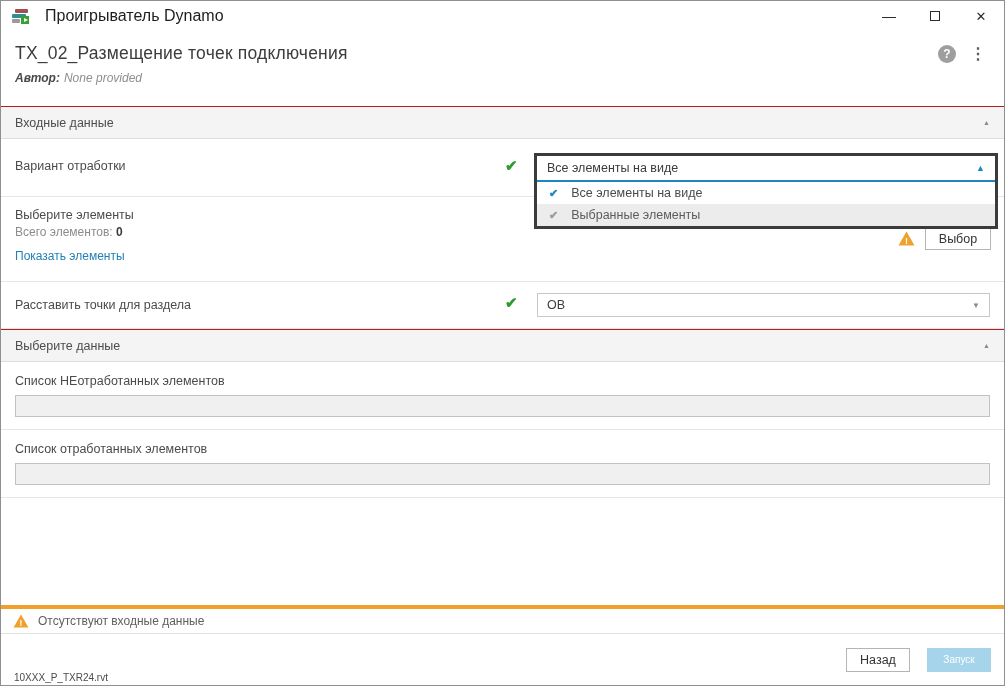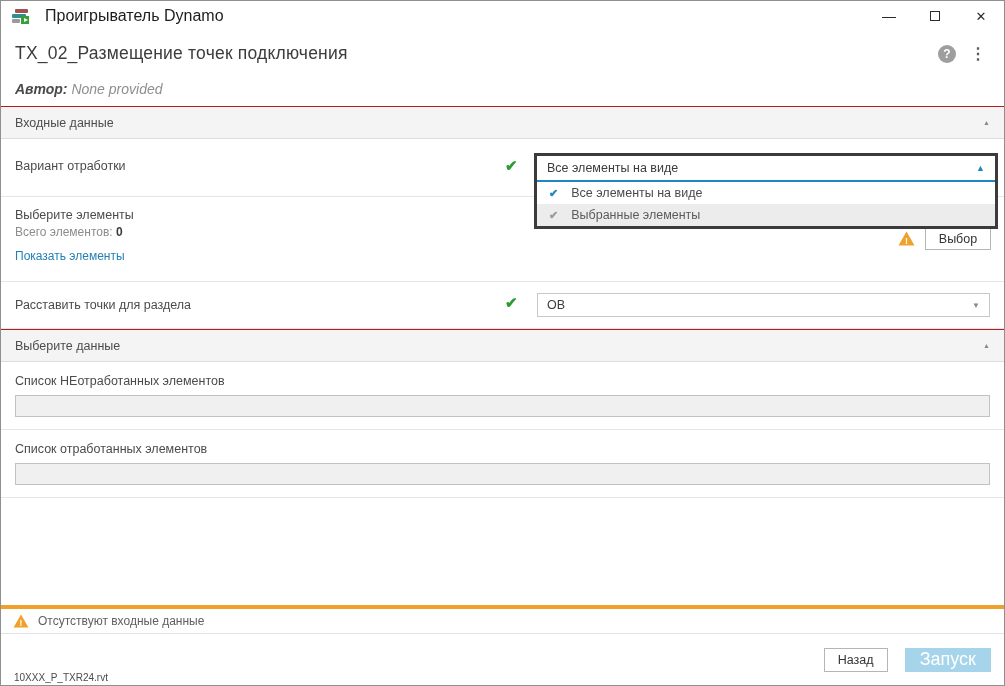--- a/index.html
+++ b/index.html
@@ -30,21 +30,21 @@
   .maximize-glyph { display:inline-block; width:10px; height:10px; border:1.5px solid #2b2b2b; }
   .minimize-glyph { font-size:14px; line-height:10px; }
 
   
   .page-header { flex:0 0 75px; padding:12px 14px 0 14px; position:relative; }
   .page-title-row { display:flex; align-items:flex-start; }
   .page-title { font-size:17.5px; color:#3c3c3c; letter-spacing:0.2px; }
   .header-icons { margin-left:auto; display:flex; align-items:center; gap:14px; padding-right:4px; margin-top:2px; }
   .help-icon { width:18px; height:18px; border-radius:50%; background:#9e9e9e; color:#fff; font-size:12px; font-weight:bold; display:flex; align-items:center; justify-content:center; }
   .kebab-icon { color:#5c5c5c; font-size:16px; font-weight:bold; line-height:16px; }
-  .author-line { margin-top:17px; font-size:14px; font-style:italic; }
+  .author-line { margin-top:7px; font-size:12px; font-style:italic; }
   .author-label { font-weight:bold; color:#4a4a4a; }
   .author-value { color:#8e8e8e; margin-left:4px; }
 
   
   .section-header {
     flex:0 0 33px; background:#f4f4f4;
     border-top:1px solid #b91c1c; border-bottom:1px solid #dddddd;
     display:flex; align-items:center; padding:0 14px; font-size:12.5px; color:#4d4d4d;
   }
   .collapse-icon { margin-left:auto; font-size:7px; color:#8a8a8a; }
@@ -80,21 +80,21 @@
   .filler { flex:1 1 auto; }
 
   
   .orange-bar { flex:0 0 4px; background:#efa12c; }
   .warning-strip { flex:0 0 25px; display:flex; align-items:center; gap:9px; padding:0 12px; border-bottom:1px solid #e2e2e2; }
   .warning-text { font-size:12px; color:#606060; }
   .footer { flex:0 0 auto; display:flex; align-items:center; padding:0 13px; flex:1 0 50px; max-height:51px; }
   .footer-file { font-size:10px; color:#4a4a4a;margin-top:35px; }
   .footer-buttons { margin-left:auto; display:flex; gap:17px; }
   .btn-back { height:24px; min-width:64px; }
-  .btn-run { height:24px; min-width:64px; background:#a6d4eb; border:1px solid #a6d4eb; color:#ffffff; font-size:18px; padding:0 14px; font-family:"Liberation Sans",sans-serif; }
+  .btn-run { height:24px; min-width:64px; background:#a6d4eb; border:1px solid #a6d4eb; color:#ffffff; font-size:10px; padding:0 14px; font-family:"Liberation Sans",sans-serif; }
 
   
   .dropdown-overlay {
     position:absolute; left:533px; top:152px; width:464px;
     border:3px solid #3b3b3b; background:#fff; z-index:10;
   }
   .dd-field { height:26px; display:flex; align-items:center; padding:0 10px; border-bottom:2px solid #1e86c0; font-size:12.5px; color:#3c3c3c; background:#fff; }
   .dd-field-arrow { margin-left:auto; color:#1e86c0; font-size:9px; }
   .dd-option { height:22px; display:flex; align-items:center; padding:0 12px; font-size:12.5px; color:#4a4a4a; background:#fff; }
   .dd-option.alt { background:#ececec; color:#5c5c5c; }

